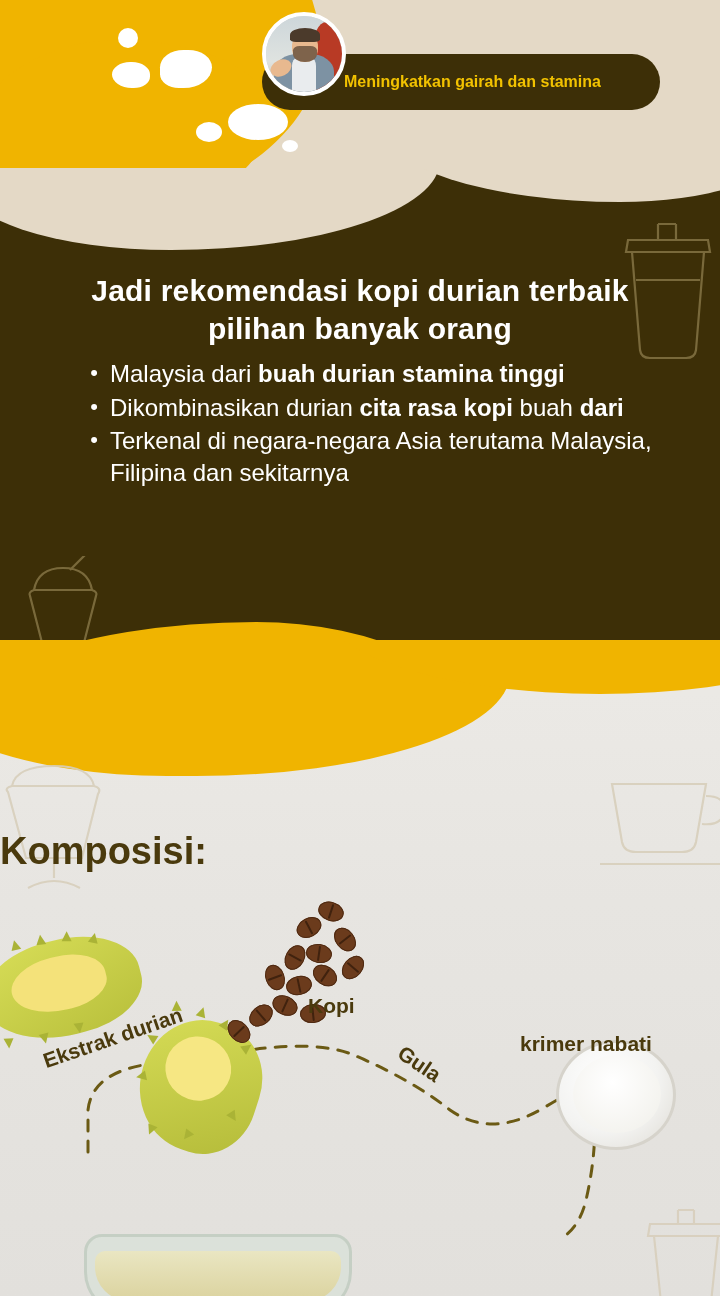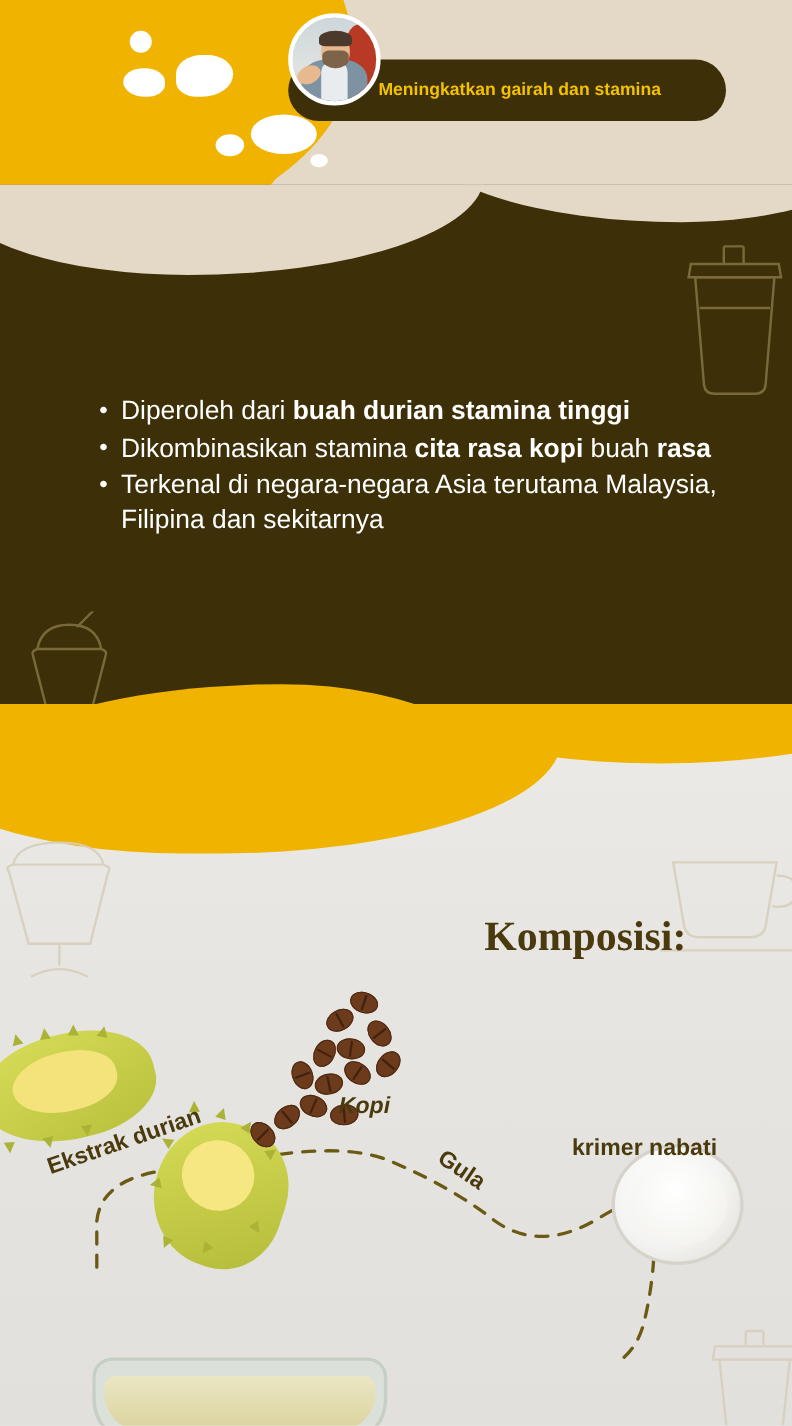--- a/index.html
+++ b/index.html
@@ -136,30 +136,30 @@
   }
   .yellow-top-lower2 {
     position: absolute; right: -160px; top: -96px; width: 560px; height: 150px;
     background: #f0b400;
     border-radius: 50% 50% 50% 50% / 40% 40% 60% 60%;
   }
   .lower-line-art { position: absolute; stroke: #d8cfbc; opacity: .9; fill: none; stroke-width: 2.2; }
 
   .komposisi {
     position: absolute; left: 0; top: 190px; width: 624px;
-    text-align: right;
-    color: #4a3a0d; font-size: 38px; font-weight: bold; font-family: Liberation Serif, serif;
+    text-align: left;
+    color: #4a3a0d; font-size: 38px; font-weight: bold;
   }
 
   
   .ing-label {
     position: absolute; color: #4a3a0d; font-weight: bold; font-size: 21px;
   }
   .lab-durian { left: 40px; top: 1026px; transform: rotate(-19deg); }
-  .lab-kopi   { left: 308px; top: 994px; font-style: italic; }
+  .lab-kopi   { left: 308px; top: 994px; }
   .lab-gula   { left: 396px; top: 1052px; transform: rotate(34deg); }
   .lab-krimer { left: 520px; top: 1032px; }
 
   
   .durian {
     position: absolute;
     background: #cfd64a;
     border-radius: 50% 50% 45% 55%;
   }
   .durian1 { left: -18px; top: 940px; width: 160px; height: 96px; transform: rotate(-14deg);
@@ -260,32 +260,33 @@
     </svg>
 
     <svg class="line-art" style="left:8px; top:388px; width:110px; height:180px;" viewBox="0 0 110 180">
       <path d="M22 40 Q20 36 26 34 L84 34 Q90 36 88 40 L70 110 L40 110 Z"></path>
       <path d="M55 110 L55 142"></path>
       <path d="M30 152 Q55 138 80 152"></path>
       <path d="M26 34 Q30 12 55 12 Q80 12 84 34"></path>
       <path d="M62 14 L78 -2"></path>
     </svg>
 
+    <div class="headline">Jadi rekomendasi kopi durian terbaik pilihan banyak orang</div>
 
     <div class="bullets">
       <div class="bullet-row">
         <div class="bullet-dot">•</div>
         <div class="bullet-text">
-          <span>Diperoleh dari </span><b>buah durian stamina tinggi</b>
+          <span>Malaysia dari </span><b>buah durian stamina tinggi</b>
         </div>
       </div>
       <div class="bullet-row">
         <div class="bullet-dot">•</div>
         <div class="bullet-text">
-          <span>Dikombinasikan stamina </span><b>cita rasa kopi</b><span> buah </span><b>rasa</b>
+          <span>Dikombinasikan durian </span><b>cita rasa kopi</b><span> buah </span><b>dari</b>
         </div>
       </div>
       <div class="bullet-row">
         <div class="bullet-dot">•</div>
         <div class="bullet-text">Terkenal di negara-negara Asia terutama Malaysia, Filipina dan sekitarnya</div>
       </div>
     </div>
 
     <div class="brown-bottom-wave"></div>
     <div class="brown-bottom-wave2"></div>

